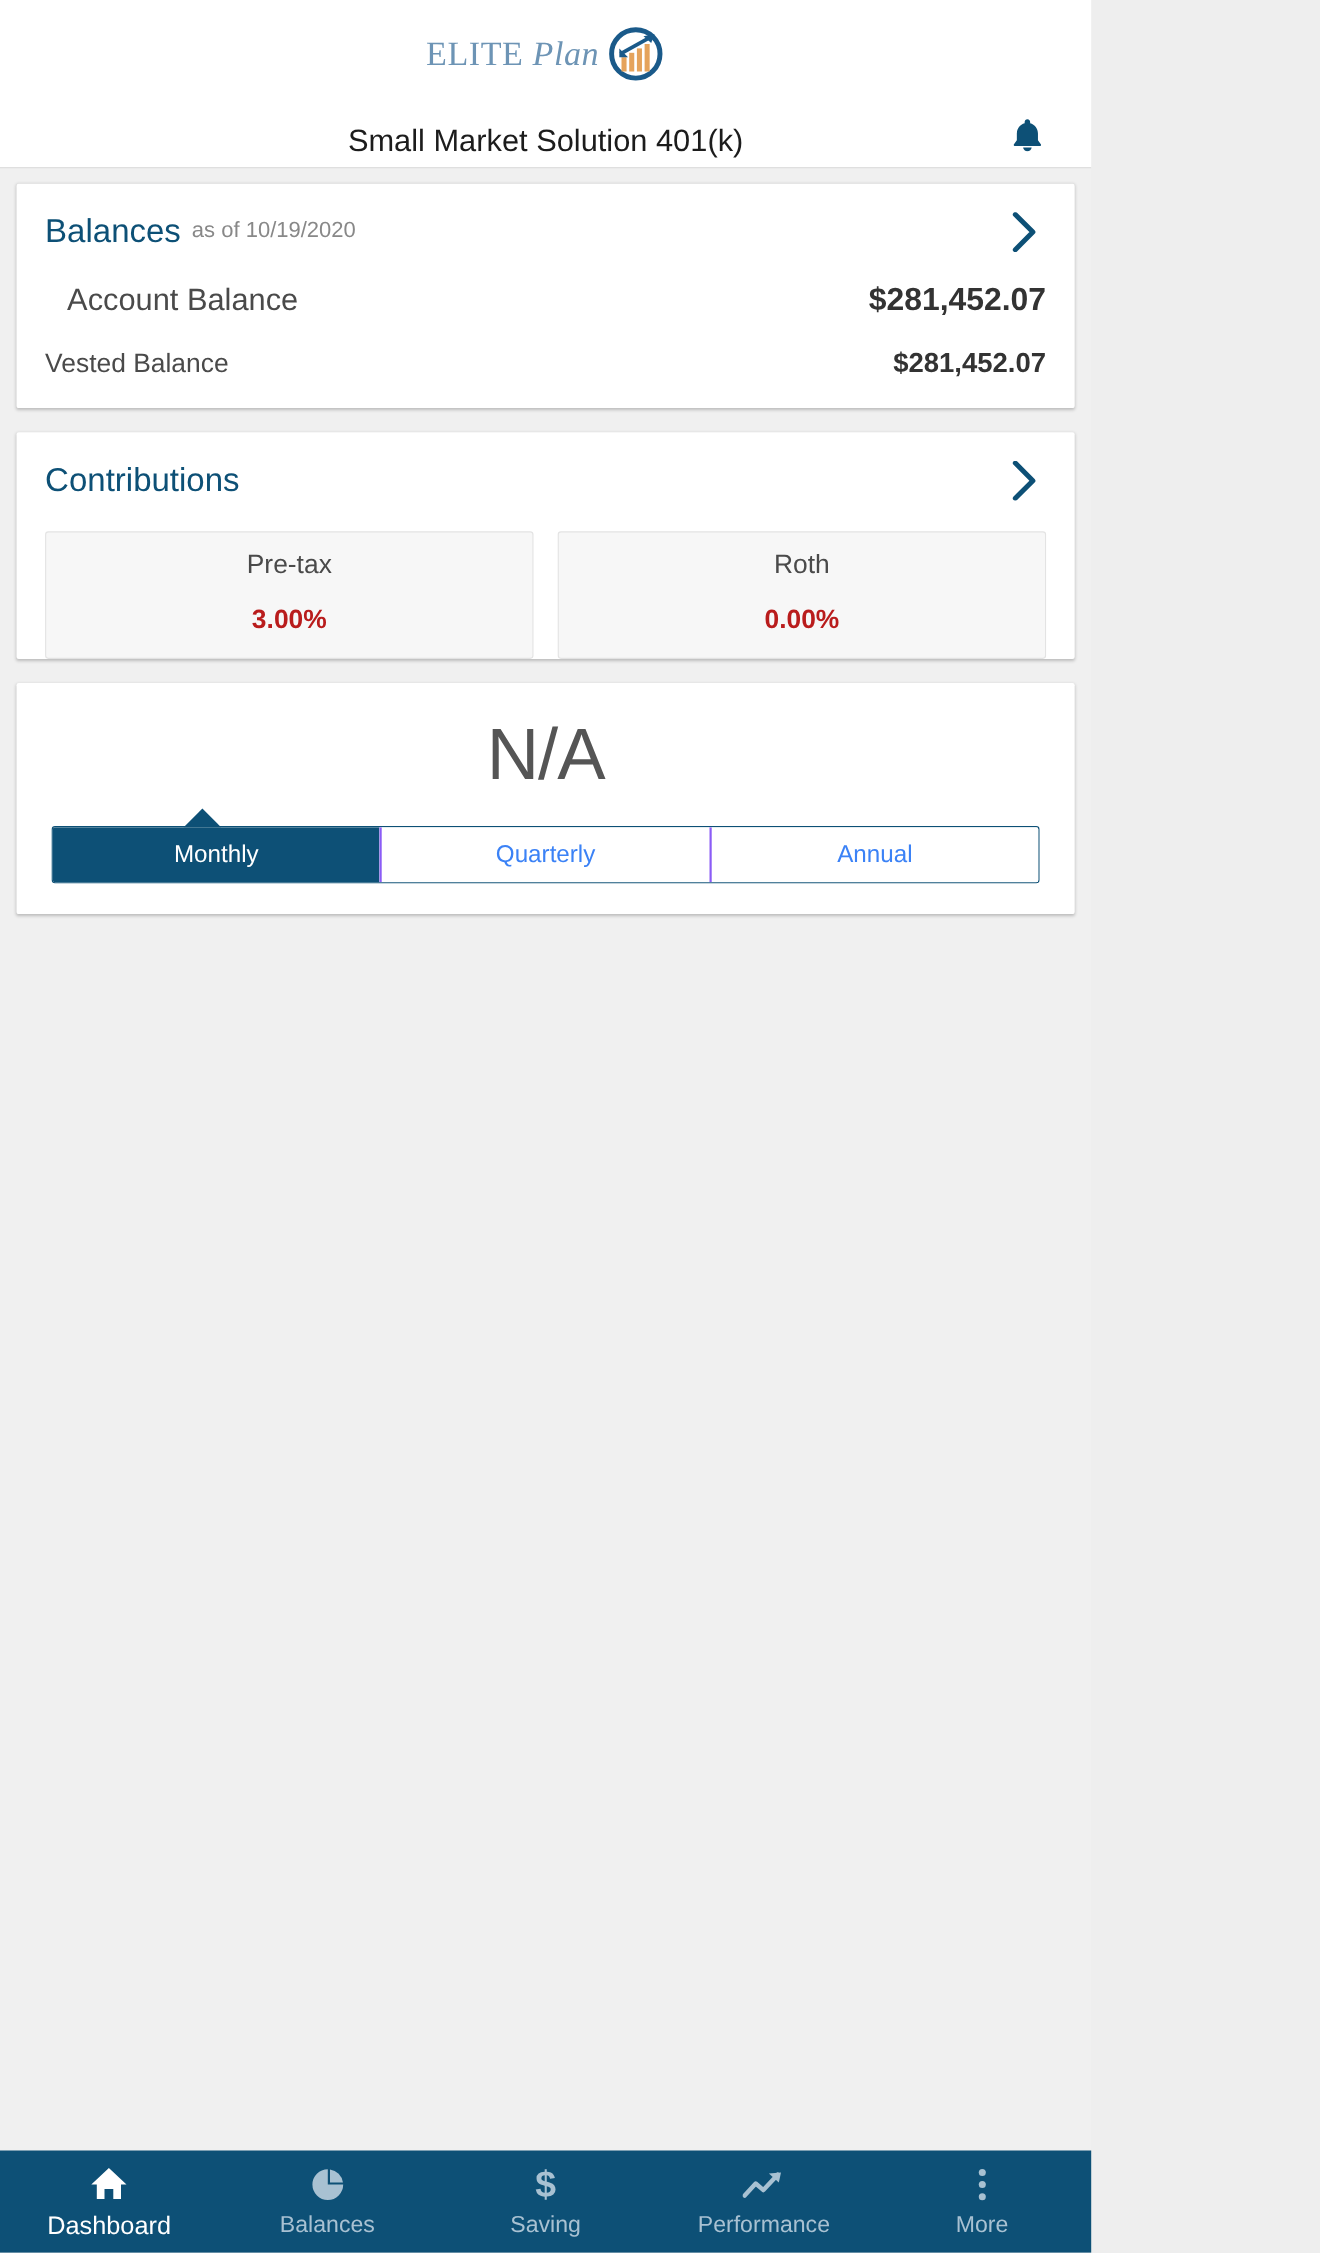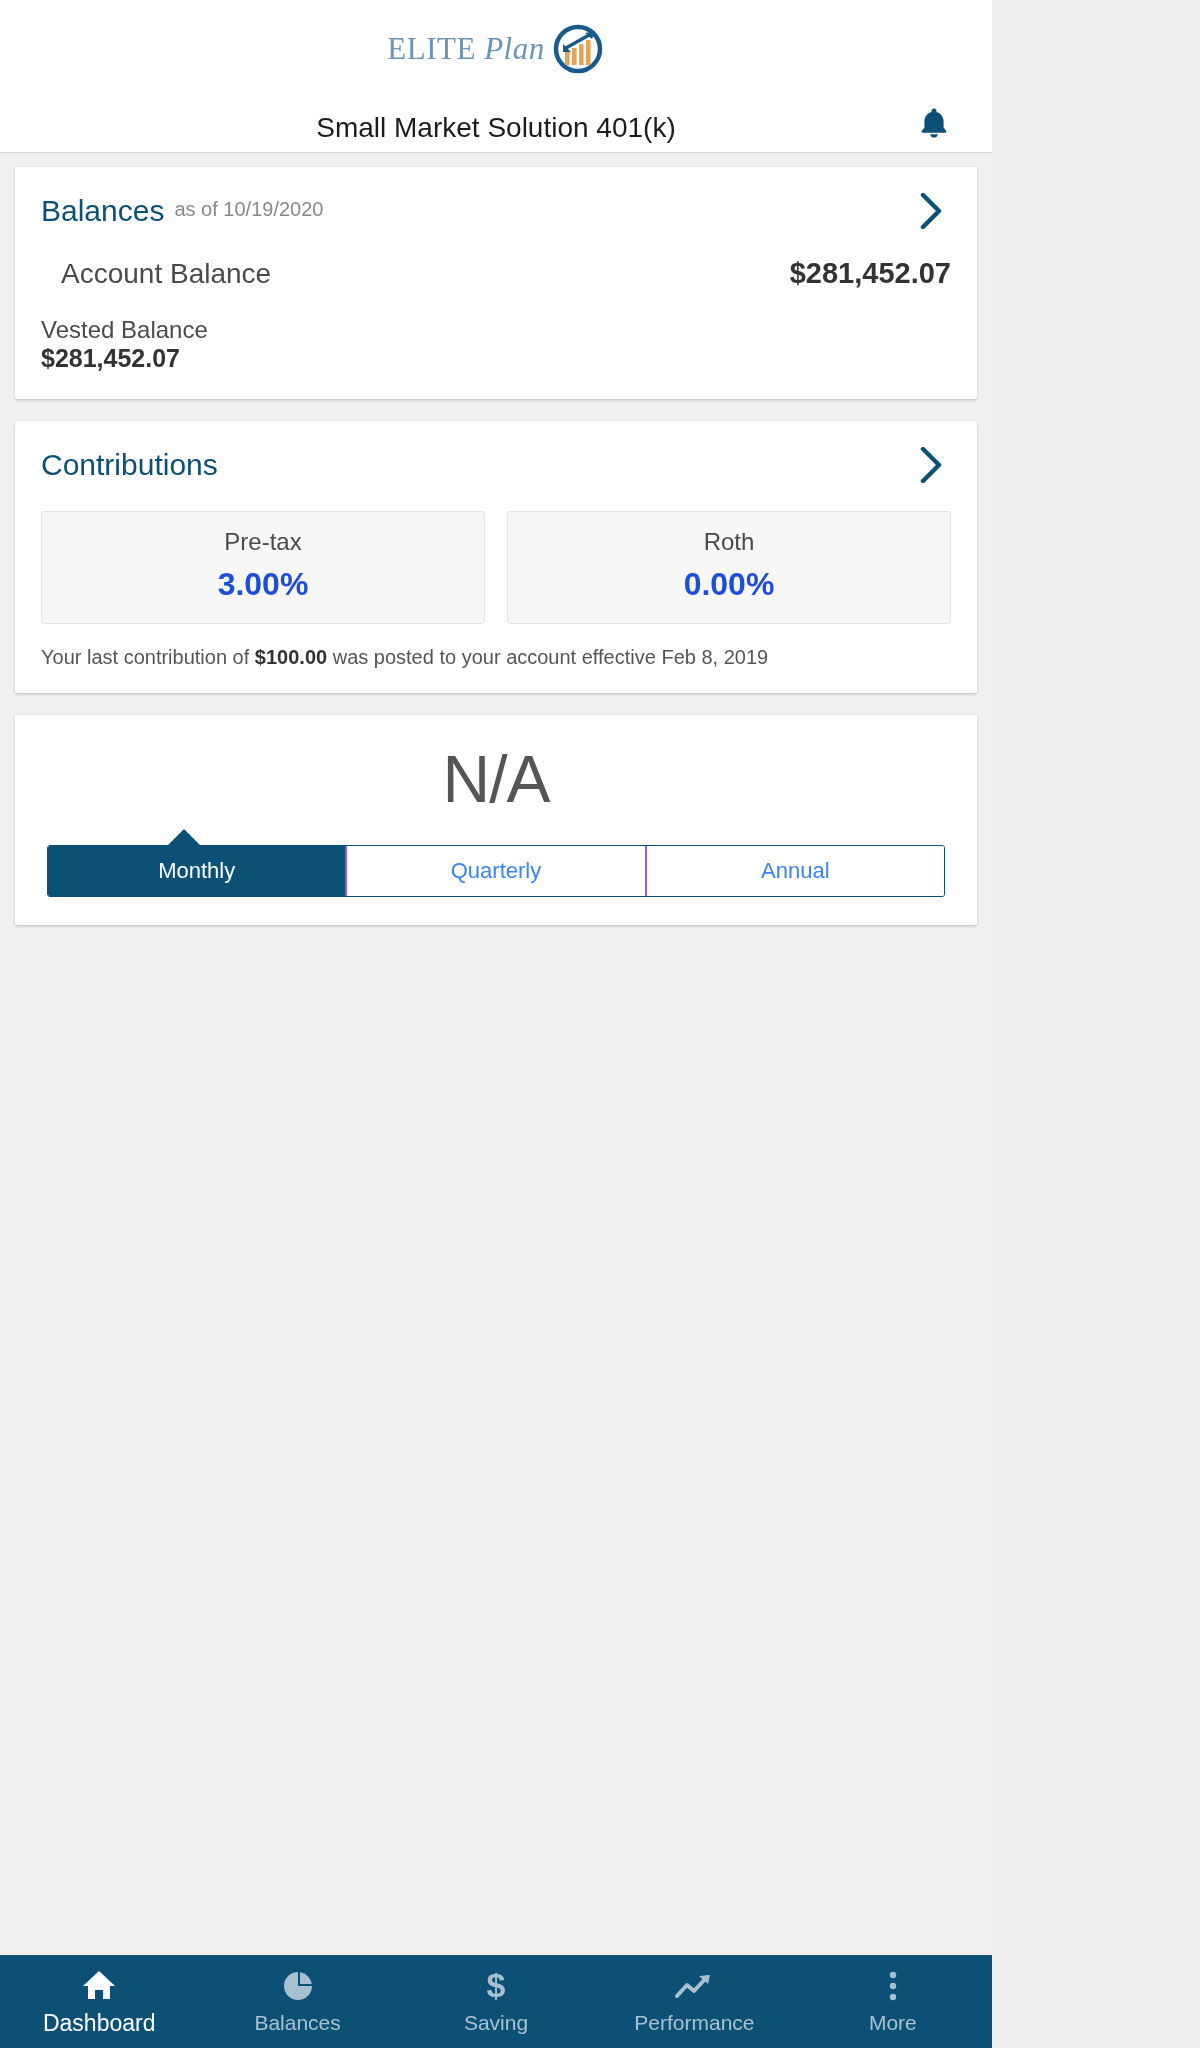--- a/index.html
+++ b/index.html
@@ -83,41 +83,41 @@
     width: 40px; height: 40px;
     display: flex; align-items: center; justify-content: center;
   }
 
   
   .bal-rows { padding: 12px 26px 26px 26px; }
   .bal-row {
     display: flex; align-items: baseline; justify-content: space-between;
   }
   .bal-row.primary { margin-top: 14px; }
-  .bal-row.secondary { margin-top: 26px; flex-direction: column; }
+  .bal-row.secondary { margin-top: 26px; }
   .bal-label-primary { font-size: 28px; color: #4a4a4a; margin-left: 20px; }
   .bal-value-primary { font-size: 29px; color: #333333; font-weight: bold; }
   .bal-label-secondary { font-size: 24px; color: #4a4a4a; }
   .bal-value-secondary { font-size: 25px; color: #333333; font-weight: bold; }
 
   
   .contrib-tiles {
     display: flex; gap: 22px;
     padding: 26px 26px 0 26px;
   }
   .tile {
     flex: 1 1 0;
     background: #f7f7f7;
     border: 1px solid #e3e3e3;
     border-radius: 3px;
     padding: 16px 10px 20px 10px;
     text-align: center;
   }
   .tile-label { font-size: 24px; color: #4a4a4a; }
-  .tile-value { font-size: 32px; color: #1d4ed8; font-weight: bold; margin-top: 10px; }
+  .tile-value { font-size: 24px; color: #b91c1c; font-weight: bold; margin-top: 22px; }
   .contrib-note {
     padding: 22px 26px 24px 26px;
     font-size: 20px;
     color: #555555;
   }
   .contrib-note b { color: #333333; font-weight: bold; }
 
   
   .ror-value {
     text-align: center;
@@ -239,21 +239,20 @@
       <div class="contrib-tiles">
         <div class="tile">
           <div class="tile-label">Pre-tax</div>
           <div class="tile-value">3.00%</div>
         </div>
         <div class="tile">
           <div class="tile-label">Roth</div>
           <div class="tile-value">0.00%</div>
         </div>
       </div>
-      <div class="contrib-note"><span>Your last contribution of </span><b>$100.00</b><span> was posted to your account effective Feb 8, 2019</span></div>
     </div>
 
     <div class="card">
       <div class="ror-value">N/A</div>
       <div class="seg-wrap">
         <div class="seg-pointer"></div>
         <div class="seg">
           <div class="seg-item active">Monthly</div>
           <div class="seg-item">Quarterly</div>
           <div class="seg-item">Annual</div>

